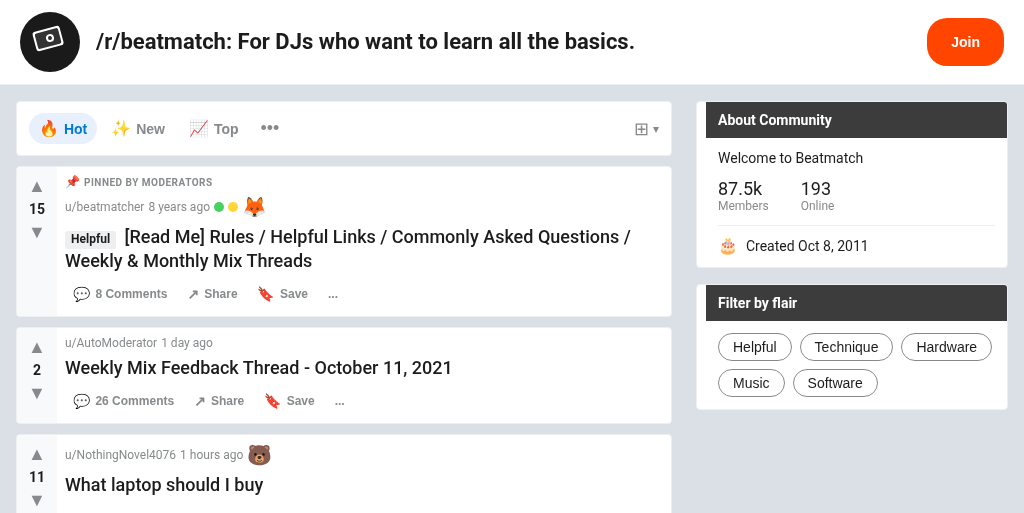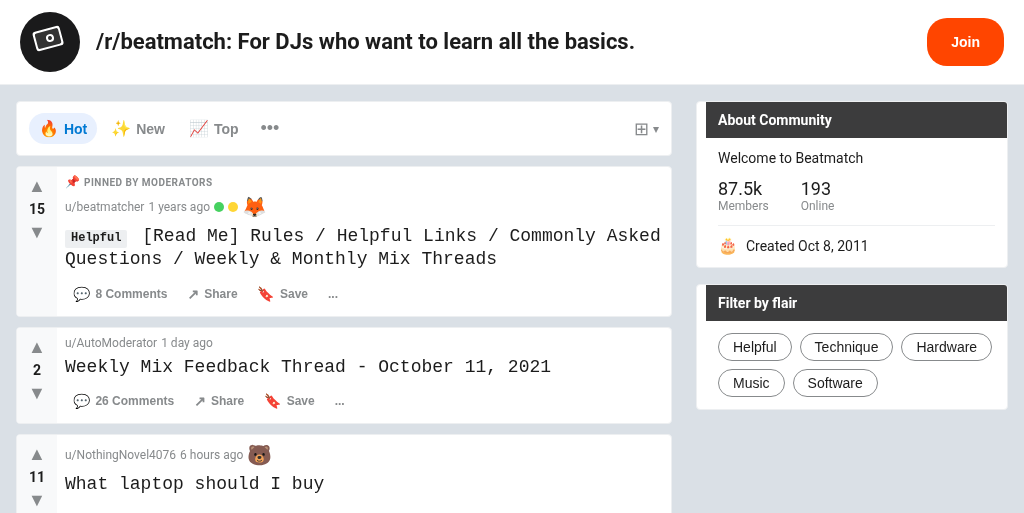--- a/index.html
+++ b/index.html
@@ -207,21 +207,20 @@
       font-weight: 700;
       color: #1c1c1c;
       margin-right: 4px;
     }
     .post-title {
       font-size: 18px;
       font-weight: 500;
       color: #1c1c1c;
       margin-bottom: 8px;
       line-height: 1.3;
-      font-family: Liberation Mono, monospace;
     }
     .post-actions {
       display: flex;
       align-items: center;
       gap: 4px;
       flex-wrap: wrap;
     }
     .action-btn {
       display: flex;
       align-items: center;
@@ -367,21 +366,21 @@
         <span class="vote-count">15</span>
         <button class="vote-btn">▼</button>
       </div>
       <div class="post-content">
         <div class="post-meta">
           <span class="pin-icon">📌</span>
           <span class="pinned-label">PINNED BY MODERATORS</span>
         </div>
         <div class="post-meta">
           <span>u/beatmatcher</span>
-          <span>1 years ago</span>
+          <span>8 years ago</span>
           <span class="dot-green"></span>
           <span class="dot-yellow"></span>
           <span class="emoji-avatar">🦊</span>
         </div>
         <div class="post-title">
           <span class="flair-badge">Helpful</span>
           <span>[Read Me] Rules / Helpful Links / Commonly Asked Questions / Weekly &amp; Monthly Mix Threads</span>
         </div>
         <div class="post-actions">
           <button class="action-btn">
@@ -437,21 +436,21 @@
 
     <div class="post-card">
       <div class="vote-col">
         <button class="vote-btn">▲</button>
         <span class="vote-count">11</span>
         <button class="vote-btn">▼</button>
       </div>
       <div class="post-content">
         <div class="post-meta">
           <span>u/NothingNovel4076</span>
-          <span>6 hours ago</span>
+          <span>1 hours ago</span>
           <span class="emoji-avatar">🐻</span>
         </div>
         <div class="post-title">What laptop should I buy</div>
       </div>
     </div>
 
   </div>
 
   <div class="sidebar">
 

